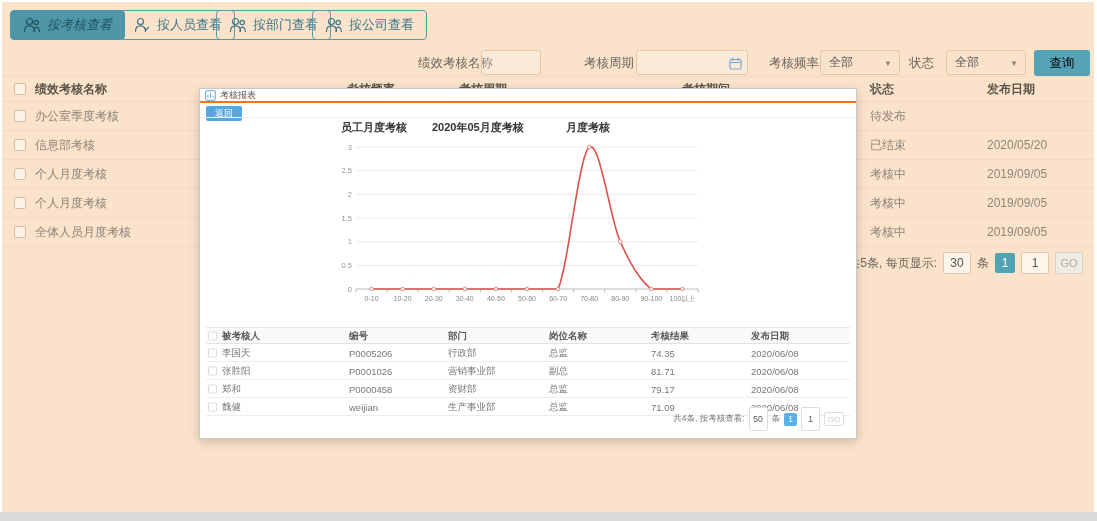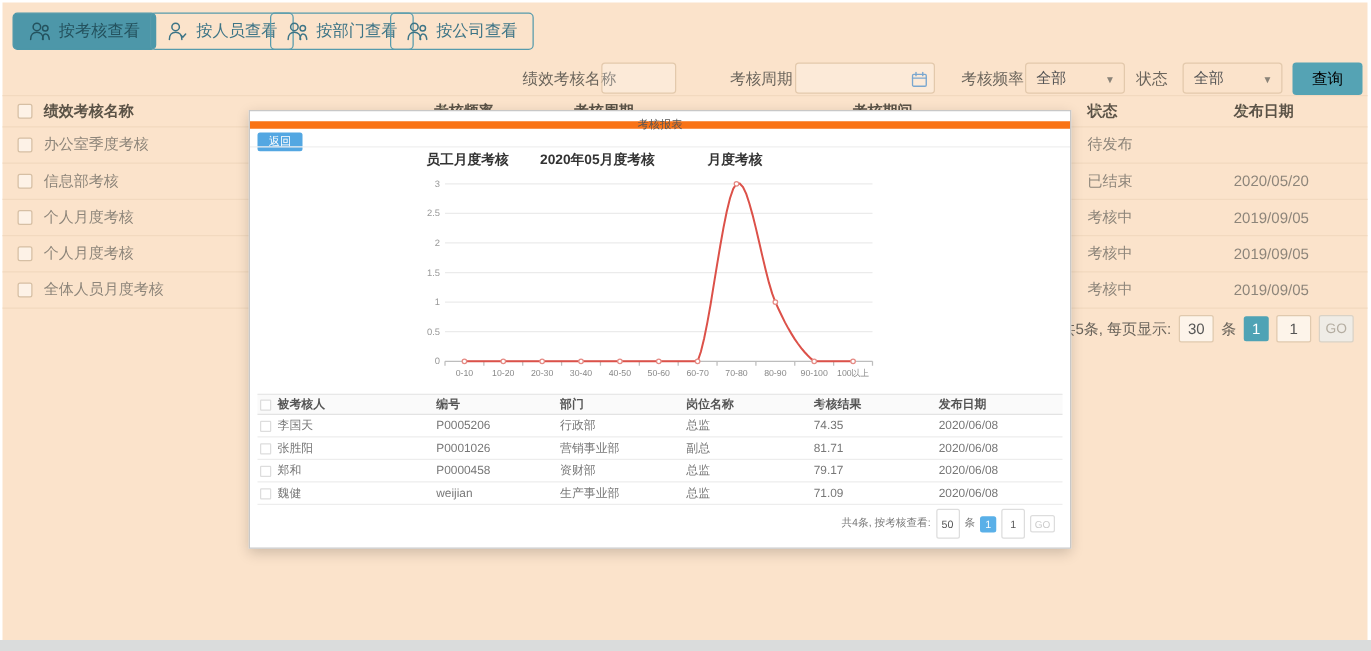--- a/index.html
+++ b/index.html
@@ -5,21 +5,21 @@
   * { margin:0; padding:0; box-sizing:border-box; }
   html,body { width:1097px; height:521px; }
   body { position:relative; background:#ffffff; font-family:"Liberation Sans","DejaVu Sans",sans-serif; overflow:hidden; }
   .bottom-strip { position:absolute; left:0; right:0; bottom:0; height:9px; background:#dadcdc; }
   .app { position:absolute; left:2px; top:2px; width:1092px; height:510px; background:#fbe3cb; }
 
   
   .tbtn { position:absolute; top:8px; height:30px; border:1px solid #579bac; border-radius:4px;
           display:flex; align-items:center; gap:6px; padding:0 12px; font-size:13px;
           color:#3d7486; background:transparent; cursor:pointer; }
-  .tbtn.active { background:#4d97a9; color:#24525e; border-color:#4d97a9; }
+  .tbtn.active { background:#4d97a9; color:#24525e; border-color:#4d97a9;font-style:italic; }
   .tbtn svg { flex:0 0 auto; }
 
   
   .filter-row { position:absolute; left:0; top:46px; width:100%; height:30px; }
   .flabel { position:absolute; top:7px; font-size:12.5px; color:#6b655c; }
   .finput { position:absolute; top:2px; height:25px; border:1px solid #e3c9ac; border-radius:3px;
             background:rgba(255,255,255,0.25); font-size:12px; color:#555; padding:0 6px; }
   .fselect { position:absolute; top:2px; height:25px; border:1px solid #e3c9ac; border-radius:3px;
              font-size:12px; color:#555; display:flex; align-items:center; padding:0 8px; cursor:pointer; }
   .caret { position:absolute; right:7px; top:8px; font-size:8px; color:#8a8378; }
@@ -44,32 +44,32 @@
   .pg-input { width:28px; height:22px; border:1px solid #e0c9ae; border-radius:2px; background:rgba(255,255,255,0.6);
               text-align:center; font-size:12px; color:#555; }
   .pg-page { width:20px; height:20px; background:#4fa3b5; color:#fff; border-radius:2px; font-size:12px;
              display:flex; align-items:center; justify-content:center; cursor:pointer; }
   .pg-go { width:28px; height:22px; background:#efece6; border:1px solid #d9d2c6; border-radius:2px;
            color:#b4ada1; font-size:11px; cursor:pointer; }
 
   
   .modal { position:absolute; left:197px; top:86px; width:658px; height:351px; background:#fff;
            border:1px solid #c8c8c8; box-shadow:0 3px 10px rgba(0,0,0,0.18); }
-  .modal-titlebar { position:absolute; left:0; top:0; right:0; height:14px; border-bottom:6px solid #f97316;
-                    display:flex; align-items:center; gap:4px; padding:0 5px;flex-direction:column; }
+  .modal-titlebar { position:absolute; left:0; top:0; right:0; height:14px; border-bottom:2px solid #f97316;
+                    display:flex; align-items:center; gap:4px; padding:0 5px; }
   .modal-title { font-size:9px; color:#555; }
   .back-btn { position:absolute; left:6px; top:17px; width:36px; height:15px; background:#53a7e2; color:#fff;
               font-size:9px; border:none; border-radius:2px; cursor:pointer; }
   .modal-sep { position:absolute; left:0; right:0; top:28px; height:1px; background:#f0f0f0; }
   .rep-head { position:absolute; top:31px; font-size:11px; font-weight:700; color:#333; white-space:nowrap; }
 
   
   .dtable { position:absolute; left:6px; right:6px; top:226px; }
   .drow { position:relative; height:18px; border-bottom:1px solid #ededed; }
-  .dhead { height:17px; background:#fafafa; border-top:1px solid #e8e8e8; border-bottom:1px solid #e3e3e3; }
+  .dhead { height:17px; background:#fafafa; border-top:1px solid #e8e8e8; border-bottom:1px solid #e3e3e3;margin-top:12px; }
   .drow span { position:absolute; top:50%; transform:translateY(-50%); font-size:9.5px; color:#777; white-space:nowrap; }
   .dhead span { color:#555; font-weight:600; }
   .cb2 { position:absolute; left:2px; top:50%; transform:translateY(-50%); width:9px; height:9px;
          border:1px solid #ddd; border-radius:1px; background:#fff; cursor:pointer; }
   .sort2 i { color:#bbb; }
 
   
   .dpag { position:absolute; right:12px; top:318px; display:flex; align-items:center; gap:4px;
           font-size:8.5px; color:#777; }
   .dpg-input { width:19px; height:24px; border:1px solid #ddd; border-radius:2px; background:#fff;

